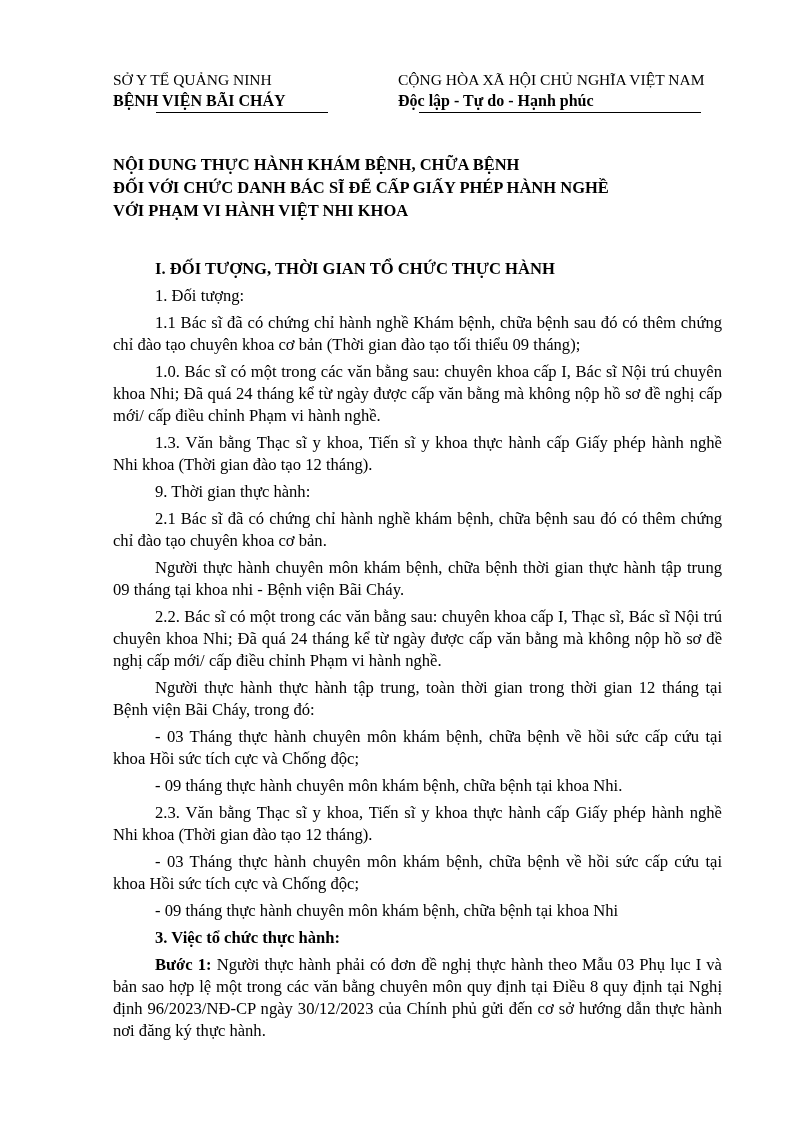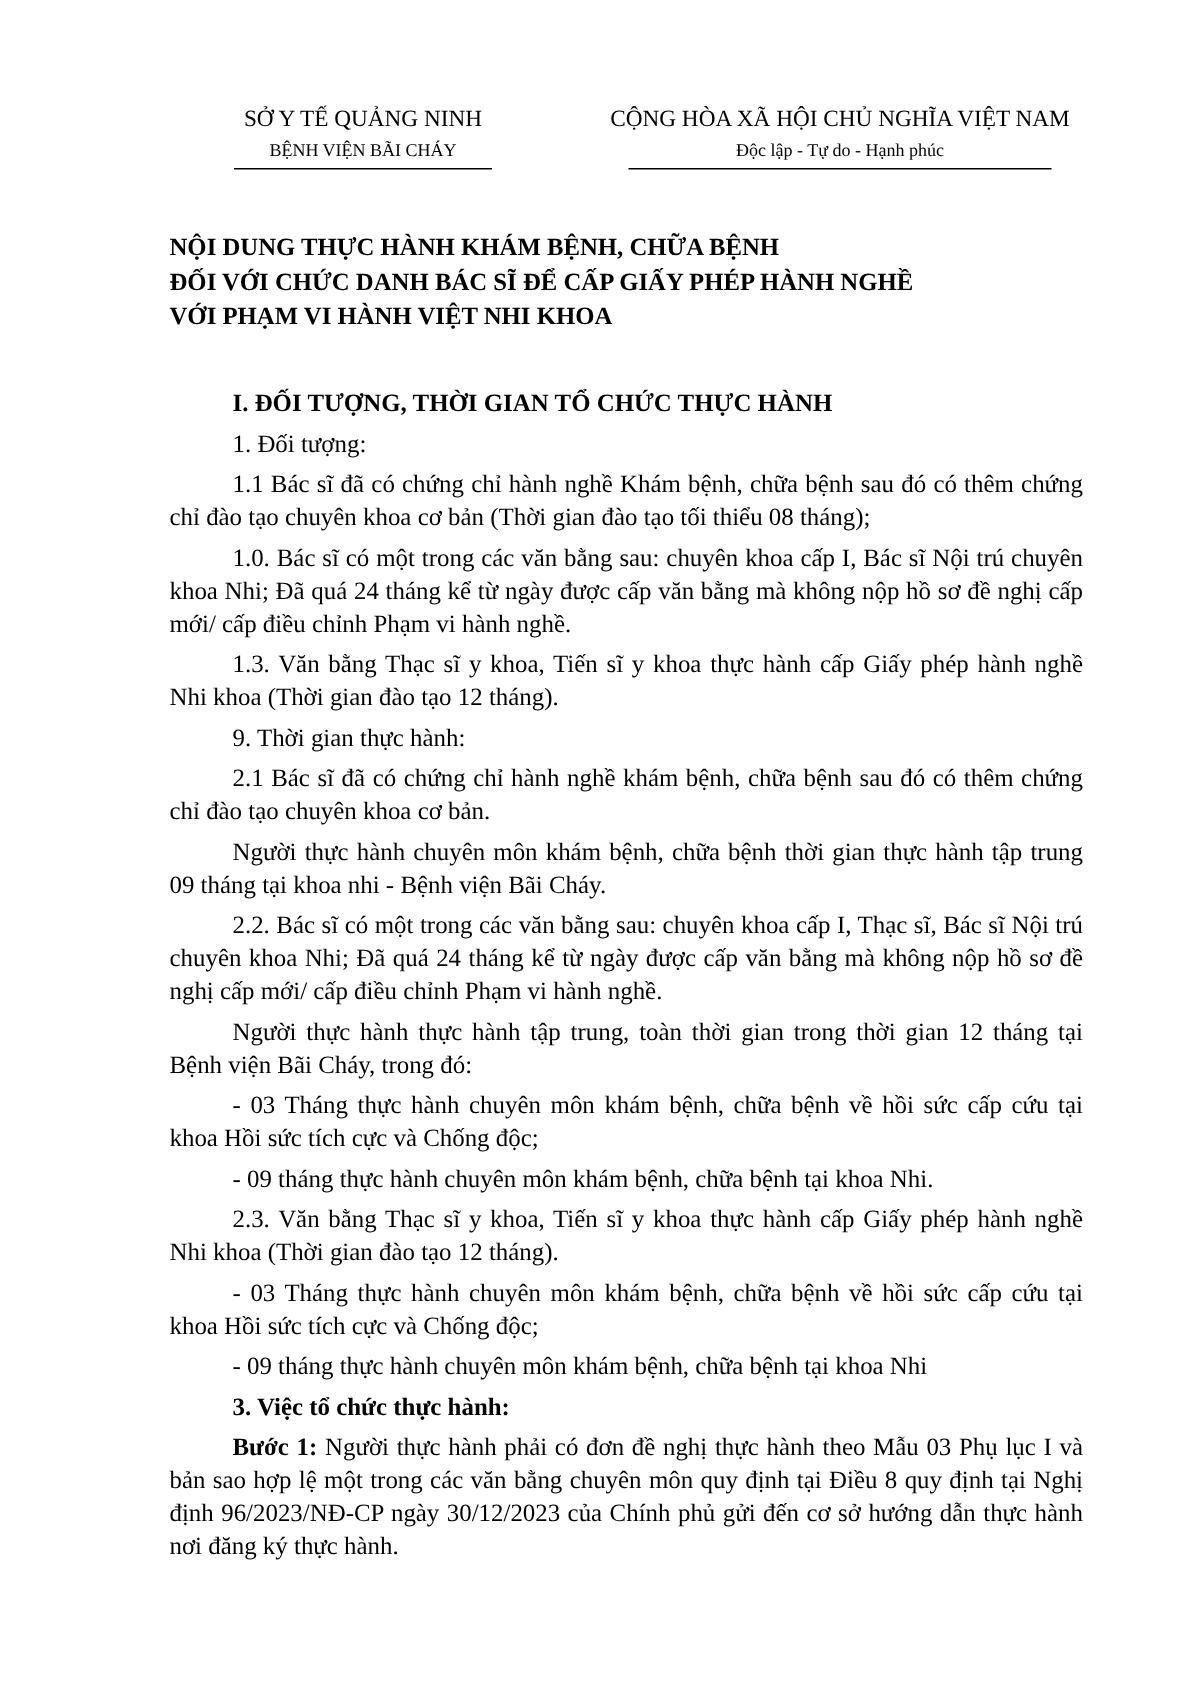--- a/index.html
+++ b/index.html
@@ -13,25 +13,25 @@
     box-sizing: border-box;
     padding: 70px 78px 0 113px;
     overflow: hidden;
   }
   
   .header {
     display: flex;
     justify-content: space-between;
     align-items: flex-start;
   }
-  .hdr-block { text-align: center; }
+  .hdr-block { }
   .hdr-left  { width: 258px; }
   .hdr-right { width: 324px; }
   .hdr-line1 { font-size: 15.5px; line-height: 20px; white-space: nowrap; }
-  .hdr-line2 { font-size: 12px; font-weight: normal; line-height: 21px; white-space: nowrap; }
+  .hdr-line2 { font-size: 16px; font-weight: bold; line-height: 21px; white-space: nowrap; }
   .rule { border-bottom: 1.6px solid #000; margin: 1px auto 0 auto; }
   .rule-left  { width: 172px; }
   .rule-right { width: 282px; }
   
   .doc-title {
     margin-top: 40px;
     text-align: left;
     font-weight: bold;
     font-size: 16.5px;
     line-height: 23px;
@@ -70,21 +70,21 @@
 
   <div class="doc-title">
     <div>NỘI DUNG THỰC HÀNH KHÁM BỆNH, CHỮA BỆNH</div>
     <div>ĐỐI VỚI CHỨC DANH BÁC SĨ ĐỂ CẤP GIẤY PHÉP HÀNH NGHỀ</div>
     <div>VỚI PHẠM VI HÀNH VIỆT NHI KHOA</div>
   </div>
 
   <div class="doc-body">
     <p class="section-heading">I. ĐỐI TƯỢNG, THỜI GIAN TỔ CHỨC THỰC HÀNH</p>
     <p>1. Đối tượng:</p>
-    <p>1.1 Bác sĩ đã có chứng chỉ hành nghề Khám bệnh, chữa bệnh sau đó có thêm chứng chỉ đào tạo chuyên khoa cơ bản (Thời gian đào tạo tối thiểu 08 tháng);</p>
+    <p>1.1 Bác sĩ đã có chứng chỉ hành nghề Khám bệnh, chữa bệnh sau đó có thêm chứng chỉ đào tạo chuyên khoa cơ bản (Thời gian đào tạo tối thiểu 09 tháng);</p>
     <p>1.0. Bác sĩ có một trong các văn bằng sau: chuyên khoa cấp I, Bác sĩ Nội trú chuyên khoa Nhi; Đã quá 24 tháng kể từ ngày được cấp văn bằng mà không nộp hồ sơ đề nghị cấp mới/ cấp điều chỉnh Phạm vi hành nghề.</p>
     <p>1.3. Văn bằng Thạc sĩ y khoa, Tiến sĩ y khoa thực hành cấp Giấy phép hành nghề Nhi khoa (Thời gian đào tạo 12 tháng).</p>
     <p>9. Thời gian thực hành:</p>
     <p>2.1 Bác sĩ đã có chứng chỉ hành nghề khám bệnh, chữa bệnh sau đó có thêm chứng chỉ đào tạo chuyên khoa cơ bản.</p>
     <p>Người thực hành chuyên môn khám bệnh, chữa bệnh thời gian thực hành tập trung 09 tháng tại khoa nhi - Bệnh viện Bãi Cháy.</p>
     <p>2.2. Bác sĩ có một trong các văn bằng sau: chuyên khoa cấp I, Thạc sĩ, Bác sĩ Nội trú chuyên khoa Nhi; Đã quá 24 tháng kể từ ngày được cấp văn bằng mà không nộp hồ sơ đề nghị cấp mới/ cấp điều chỉnh Phạm vi hành nghề.</p>
     <p>Người thực hành thực hành tập trung, toàn thời gian trong thời gian 12 tháng tại Bệnh viện Bãi Cháy, trong đó:</p>
     <p>- 03 Tháng thực hành chuyên môn khám bệnh, chữa bệnh về hồi sức cấp cứu tại khoa Hồi sức tích cực và Chống độc;</p>
     <p>- 09 tháng thực hành chuyên môn khám bệnh, chữa bệnh tại khoa Nhi.</p>
     <p>2.3. Văn bằng Thạc sĩ y khoa, Tiến sĩ y khoa thực hành cấp Giấy phép hành nghề Nhi khoa (Thời gian đào tạo 12 tháng).</p>

